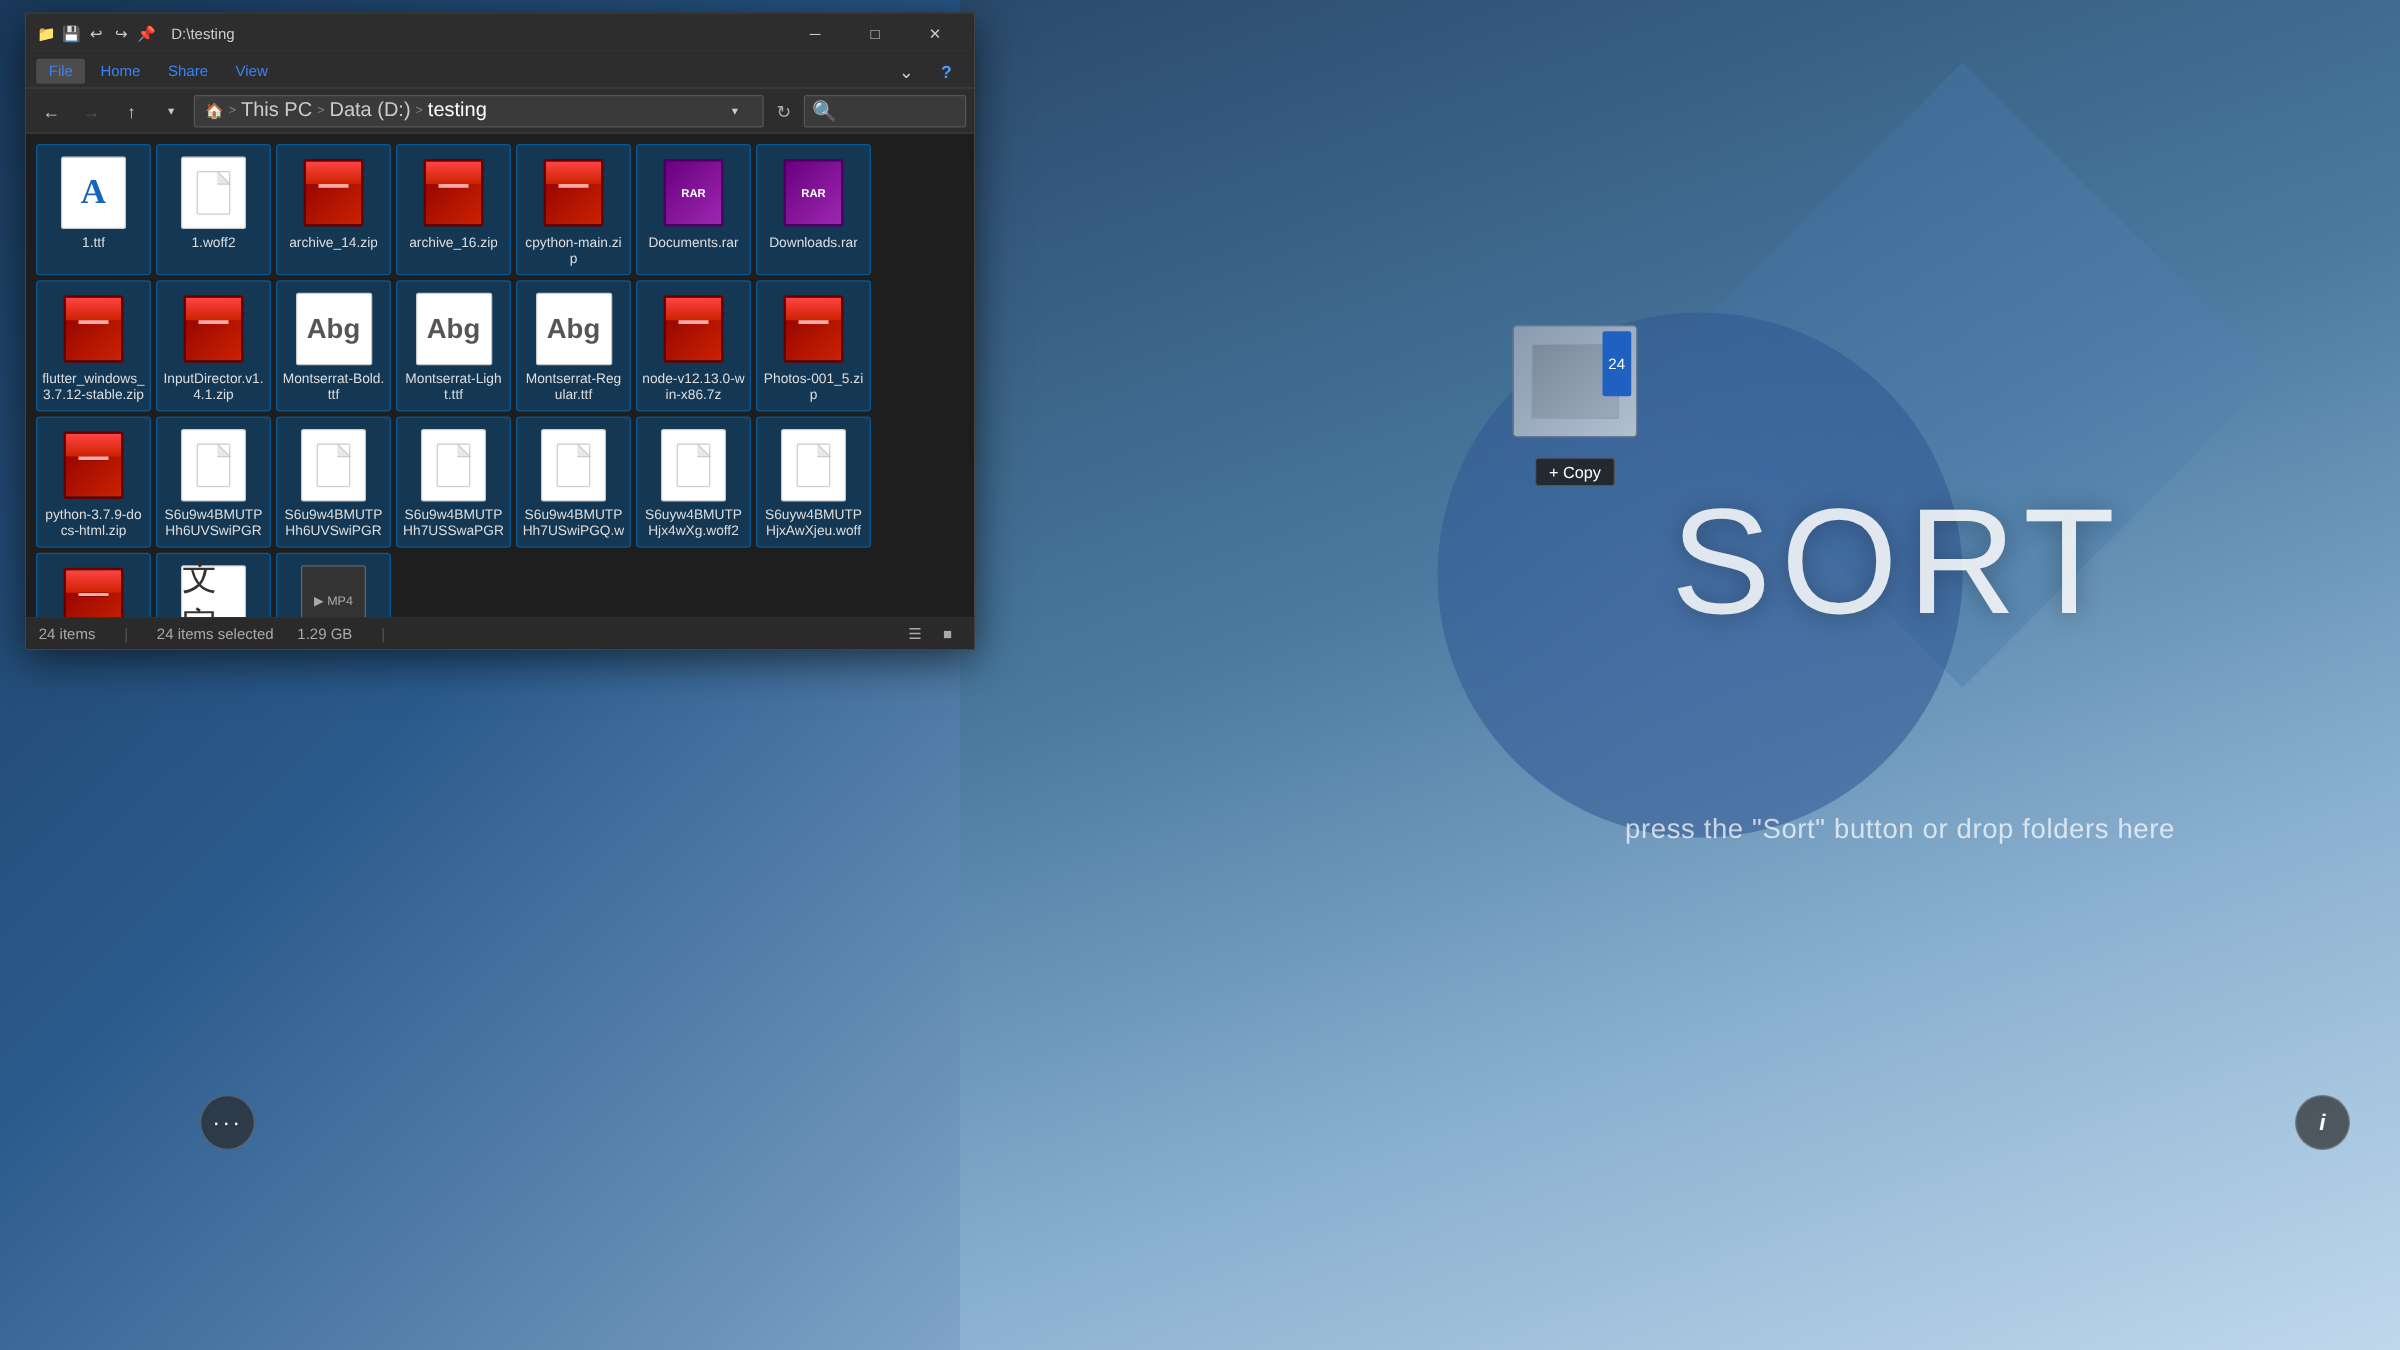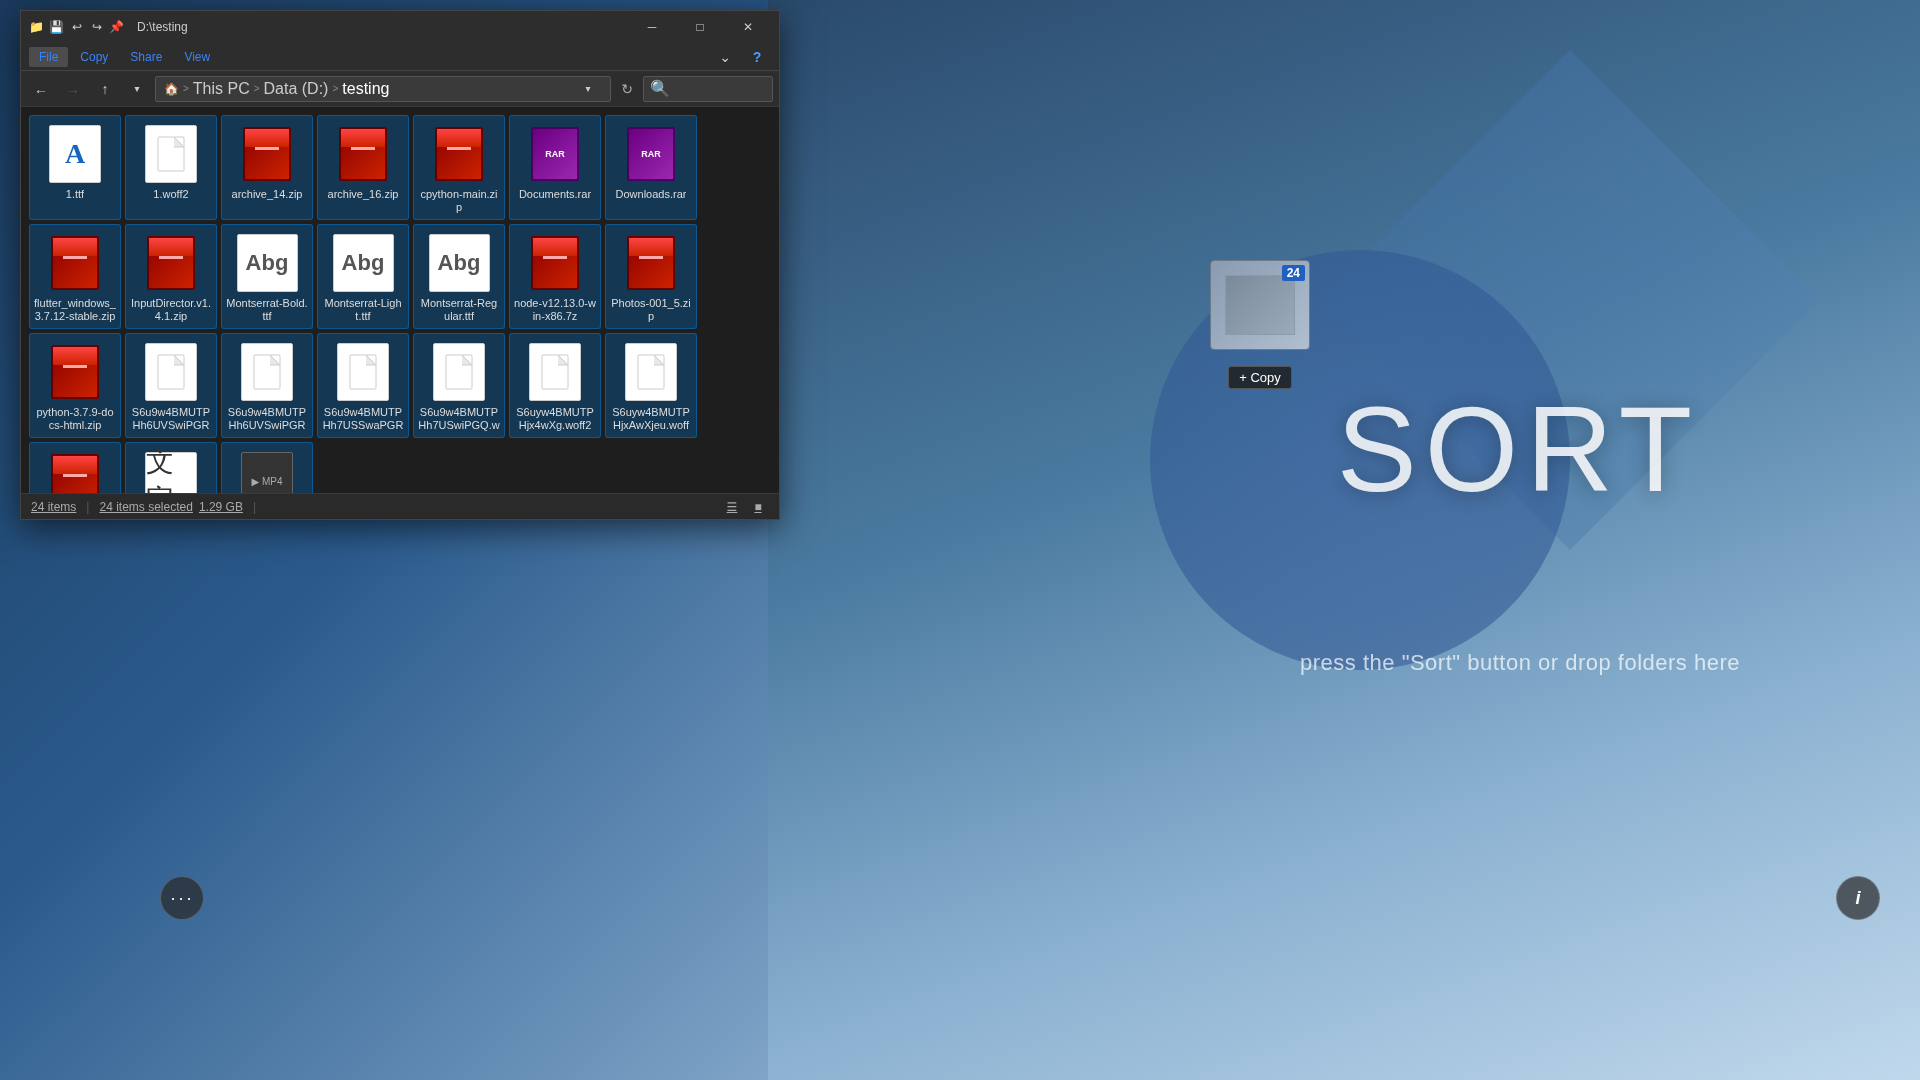--- a/index.html
+++ b/index.html
@@ -101,22 +101,22 @@
       justify-content: center;
     }
 
     .file-copy-icon .badge {
       position: absolute;
       top: 4px;
       right: 4px;
       background: #2060c0;
       color: white;
       font-size: 12px;
-      font-weight: bold;
-      padding: 1px 5px;
+      font-weight: normal;
+      padding: 19px 5px;
       border-radius: 2px;
     }
 
     .file-copy-icon .inner-img {
       width: 70px;
       height: 60px;
       background: linear-gradient(135deg, #7a8a9a, #9aaabb);
       border: 1px solid #8a9aaa;
     }
 
@@ -412,22 +412,21 @@
     .status-bar {
       height: 26px;
       background: #2a2a2a;
       border-top: 1px solid #3a3a3a;
       display: flex;
       align-items: center;
       padding: 0 10px;
       color: #aaa;
       font-size: 12px;
       flex-shrink: 0;
-      gap: 6px;
-      text-decoration: underline;
+      gap: 19px;
     }
 
     .status-separator {
       color: #555;
       margin: 0 4px;
     }
 
     .status-view-icons {
       margin-left: auto;
       display: flex;
@@ -606,21 +605,21 @@
     <div class="title-bar-path">D:\testing</div>
     <div class="title-bar-controls">
       <div class="title-ctrl">─</div>
       <div class="title-ctrl">□</div>
       <div class="title-ctrl close">✕</div>
     </div>
   </div>
 
   <div class="menu-bar">
     <div class="menu-item active">File</div>
-    <div class="menu-item">Copy</div>
+    <div class="menu-item">Home</div>
     <div class="menu-item">Share</div>
     <div class="menu-item">View</div>
     <div class="menu-bar-right">
       <div class="nav-btn">⌄</div>
       <div class="nav-btn" style="color:#4a9eff;font-weight:bold;">?</div>
     </div>
   </div>
 
   <div class="nav-bar">
     <div class="nav-btn">←</div>

